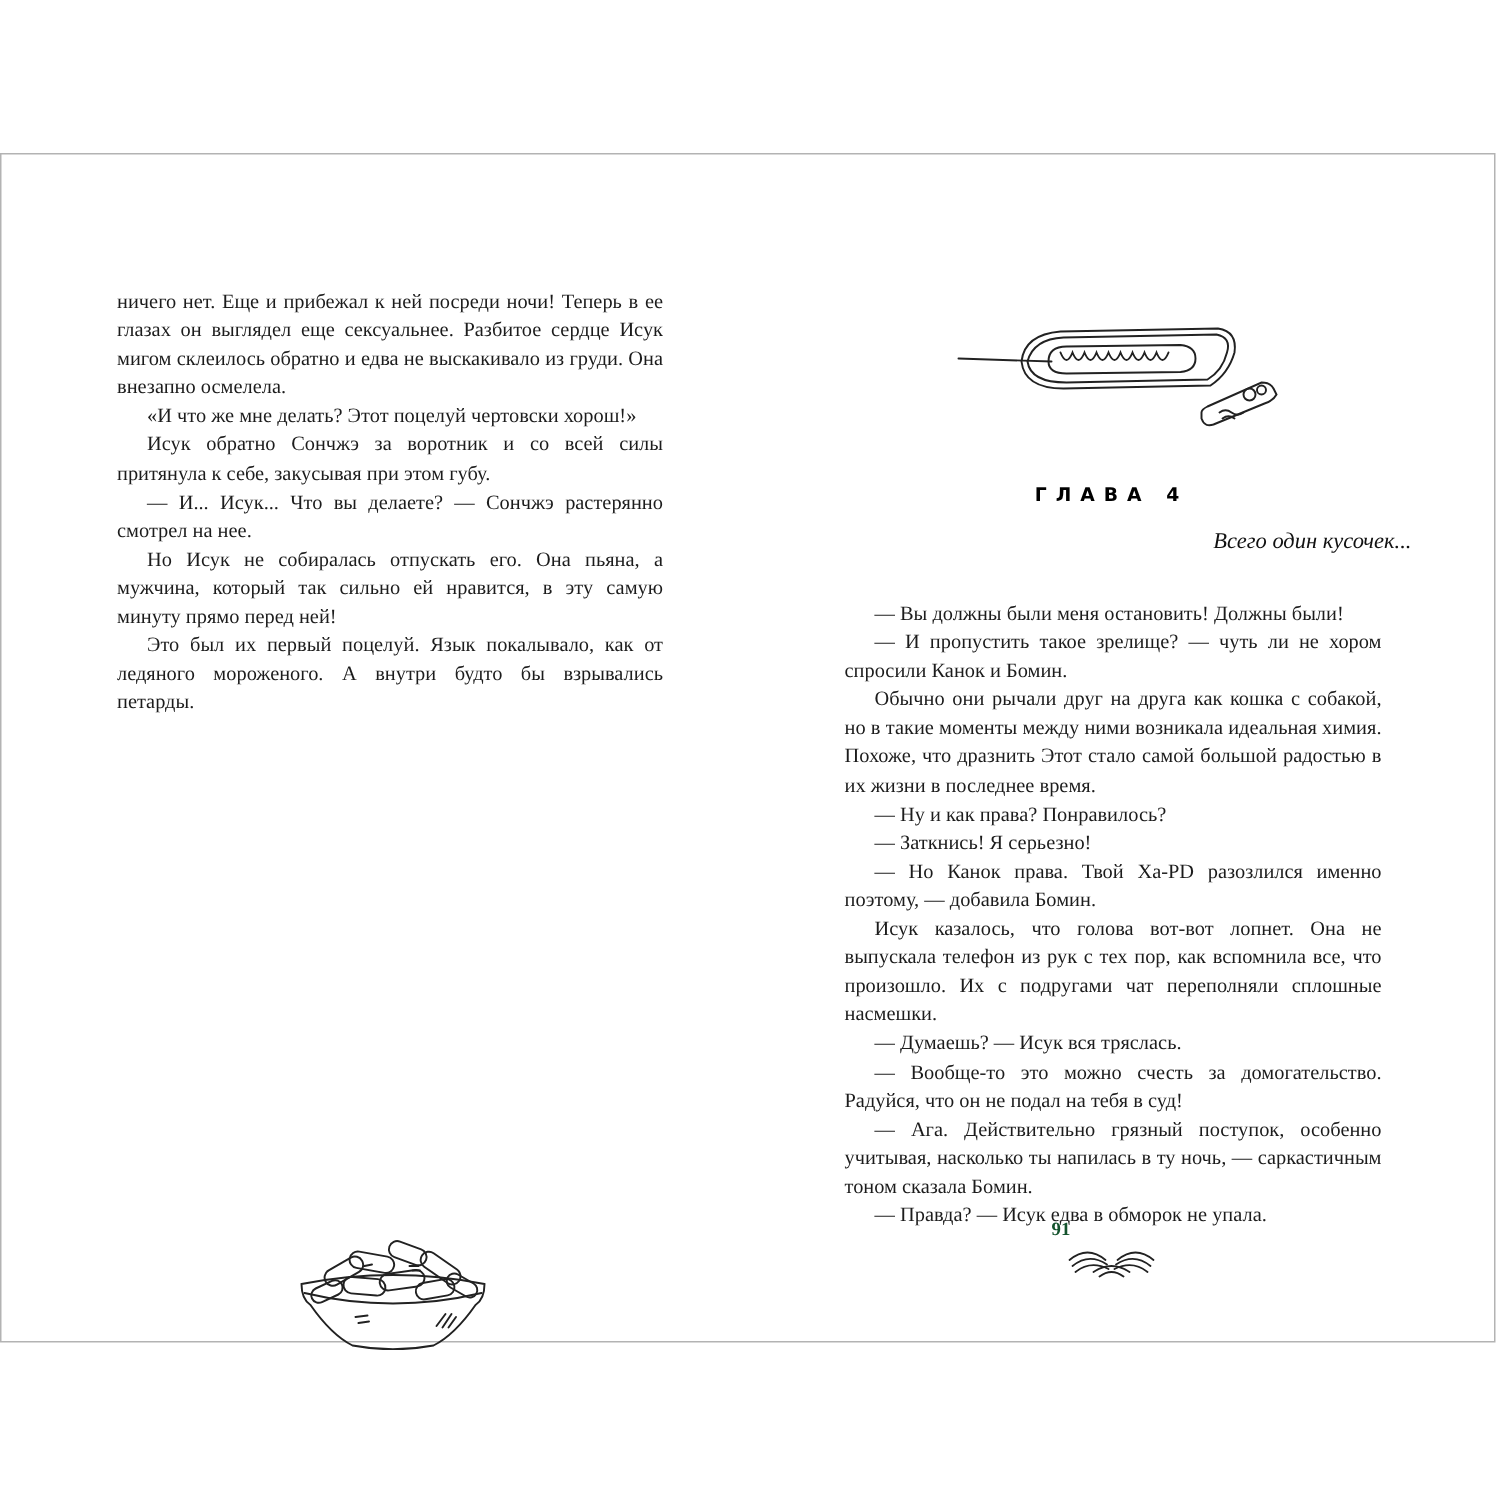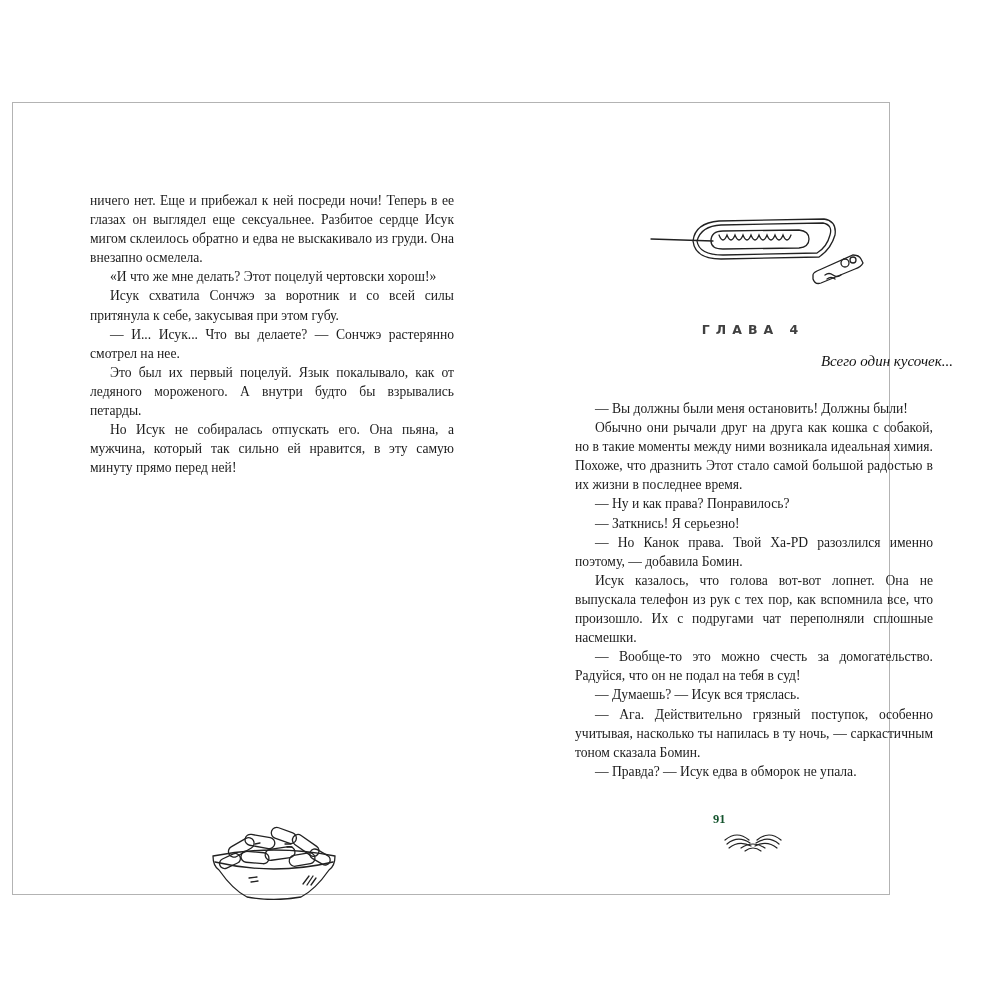--- a/index.html
+++ b/index.html
@@ -1,36 +1,36 @@
 <!DOCTYPE html>
 <html><head>
   <meta charset="utf-8">
   <style>
     html, body { margin: 0; padding: 0; background: #ffffff; }
     body { width: 1000px; height: 1000px; position: relative; overflow: hidden; }
     .spread {
-      position: absolute; left: 12px; top: 102px; width: 878px; height: 793px;
+      position: absolute; left: 0; top: 102px; width: 997px; height: 793px;
       border-top: 1px solid #b3b3b3; border-bottom: 1px solid #b3b3b3;
       border-left: 1px solid #b3b3b3; border-right: 1px solid #b3b3b3;
       box-sizing: border-box; background: #fff; padding-left: 12px;
     }
     .col {
       position: absolute;
       font-family: "Liberation Serif", "DejaVu Serif", serif;
       font-size: 13.6px; line-height: 19.1px; color: #1c1c1c;
       text-align: justify;
     }
     .col p { margin: 0; text-indent: 20px; }
     .col p.noindent { text-indent: 0; }
     .left-col { left: 77px; top: 88px; width: 364px; }
     .right-col { left: 562px; top: 296px; width: 358px; }
     .chapter-label {
       position: absolute; left: 540px; width: 400px; top: 219px; text-align: center;
       font-family: "DejaVu Sans", "Liberation Sans", sans-serif; font-weight: bold;
-      font-size: 12.5px; letter-spacing: 6px; color: #404040;
+      font-size: 12.5px; letter-spacing: 6px; color: #000000;
     }
     .chapter-title {
       position: absolute; left: 540px; width: 400px; top: 250px; text-align: right;
       font-family: "Liberation Serif", "DejaVu Serif", serif; font-style: italic;
       font-size: 15px; color: #111;
     }
     .illus { position: absolute; }
     .illus-corndog { left: 636px; top: 110px; width: 222px; height: 75px; }
     .illus-bowl { left: 192px; top: 717px; width: 138px; height: 80px; }
     .page-number {
@@ -41,24 +41,24 @@
     .ornament { position: absolute; left: 710px; top: 725px; width: 60px; height: 24px; }
   </style>
 </head>
 <body>
 
 <div class="spread">
 
   <div class="col left-col">
     <p class="noindent">ничего нет. Еще и прибежал к ней посреди ночи! Теперь в ее глазах он выглядел еще сексуальнее. Разбитое сердце Исук мигом склеилось обратно и едва не выскакивало из груди. Она внезапно осмелела.</p>
     <p>«И что же мне делать? Этот поцелуй чертовски хорош!»</p>
-    <p>Исук схватила Сончжэ за воротник и со всей силы притянула к себе, закусывая при этом губу.</p>
+    <p>Исук обратно Сончжэ за воротник и со всей силы притянула к себе, закусывая при этом губу.</p>
     <p>— И... Исук... Что вы делаете? — Сончжэ растерянно смотрел на нее.</p>
+    <p>Но Исук не собиралась отпускать его. Она пьяна, а мужчина, который так сильно ей нравится, в эту самую минуту прямо перед ней!</p>
     <p>Это был их первый поцелуй. Язык покалывало, как от ледяного мороженого. А внутри будто бы взрывались петарды.</p>
-    <p>Но Исук не собиралась отпускать его. Она пьяна, а мужчина, который так сильно ей нравится, в эту самую минуту прямо перед ней!</p>
   </div>
 
   <svg class="illus illus-bowl" viewBox="0 0 138 80" fill="none" stroke="#222" stroke-width="1.3" stroke-linecap="round">
     <path d="M8 36 Q69 24 130 36 Q130 46 124 50 Q110 70 96 77 Q69 82 42 77 Q28 70 14 50 Q8 46 8 36 Z"></path>
     <path d="M10 42 Q69 56 128 42"></path>
     <rect x="22" y="22" width="28" height="11" rx="5.5" transform="rotate(-30 36 27)"></rect>
     <rect x="40" y="16" width="30" height="11" rx="5.5" transform="rotate(10 55 21)"></rect>
     <rect x="66" y="10" width="26" height="11" rx="5.5" transform="rotate(20 79 15)"></rect>
     <rect x="86" y="20" width="30" height="11" rx="5.5" transform="rotate(35 101 25)"></rect>
     <rect x="36" y="32" width="28" height="11" rx="5.5" transform="rotate(5 50 37)"></rect>
@@ -81,27 +81,28 @@
     <circle cx="196" cy="50" r="4"></circle>
     <circle cx="204" cy="47" r="3"></circle>
     <path d="M176 62 q4 -3 8 0 q4 3 8 0 M178 66 q4 -3 8 0"></path>
   </svg>
 
   <div class="chapter-label">ГЛАВА 4</div>
   <div class="chapter-title">Всего один кусочек...</div>
 
   <div class="col right-col">
     <p>— Вы должны были меня остановить! Должны были!</p>
+    <p>— И пропустить такое зрелище? — чуть ли не хором спросили Канок и Бомин.</p>
     <p>Обычно они рычали друг на друга как кошка с собакой, но в такие моменты между ними возникала идеальная химия. Похоже, что дразнить Этот стало самой большой радостью в их жизни в последнее время.</p>
     <p>— Ну и как права? Понравилось?</p>
     <p>— Заткнись! Я серьезно!</p>
     <p>— Но Канок права. Твой Ха-PD разозлился именно поэтому, — добавила Бомин.</p>
     <p>Исук казалось, что голова вот-вот лопнет. Она не выпускала телефон из рук с тех пор, как вспомнила все, что произошло. Их с подругами чат переполняли сплошные насмешки.</p>
+    <p>— Думаешь? — Исук вся тряслась.</p>
     <p>— Вообще-то это можно счесть за домогательство. Радуйся, что он не подал на тебя в суд!</p>
-    <p>— Думаешь? — Исук вся тряслась.</p>
     <p>— Ага. Действительно грязный поступок, особенно учитывая, насколько ты напилась в ту ночь, — саркастичным тоном сказала Бомин.</p>
     <p>— Правда? — Исук едва в обморок не упала.</p>
   </div>
 
   <div class="page-number">91</div>
   <svg class="ornament" viewBox="0 0 60 24" fill="none" stroke="#222" stroke-width="1.2" stroke-linecap="round">
     <path d="M2 12 Q14 2 26 12"></path>
     <path d="M4 16 Q15 7 27 15"></path>
     <path d="M6 20 Q16 12 28 18"></path>
     <path d="M34 12 Q46 2 58 12"></path>

